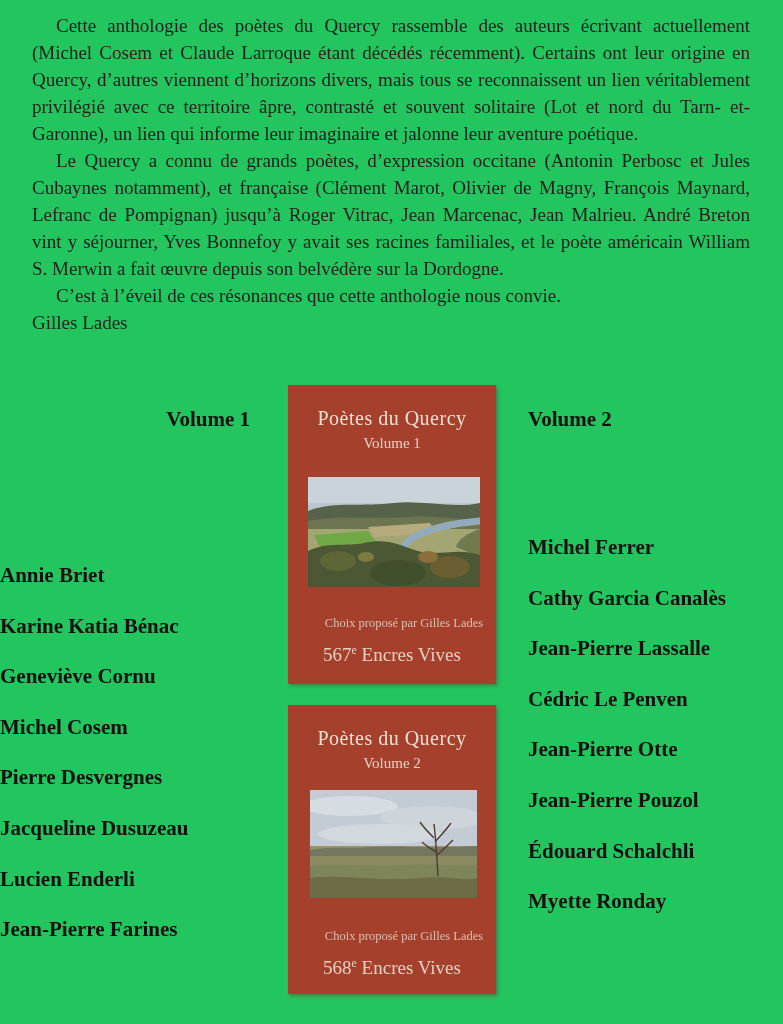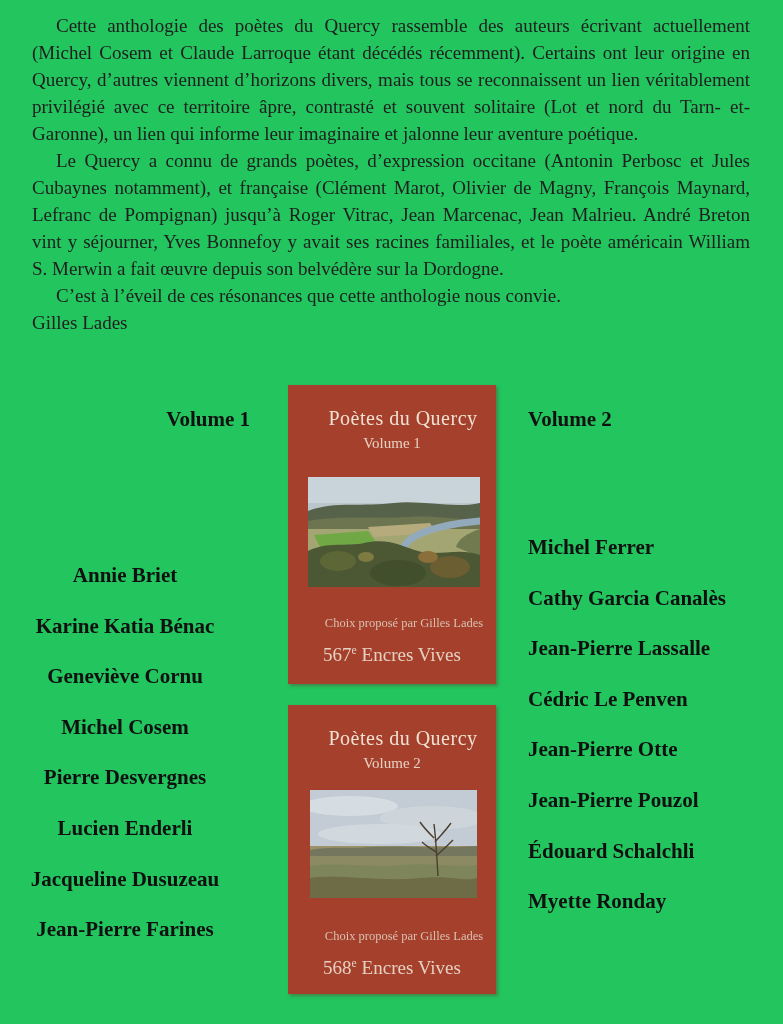--- a/index.html
+++ b/index.html
@@ -26,35 +26,35 @@
     position:absolute;top:407px;
     font-size:21px;font-weight:bold;color:#111;line-height:24px;
   }
   .vol-heading.left{left:0;width:250px;text-align:right;}
   .vol-heading.right{left:528px;width:250px;text-align:left;}
   
   .authors{
     position:absolute;width:250px;
     font-size:21px;font-weight:bold;color:#101010;
   }
-  .authors.left{left:0;top:550px;text-align:center;}
+  .authors.left{left:0;top:550px;text-align:left;}
   .authors.right{left:528px;top:522px;text-align:left;}
   .authors .author-name{height:50.6px;line-height:50.6px;white-space:nowrap;}
   
   .cover{
     position:absolute;left:288px;width:208px;
     background:#a5402d;
     box-shadow:2px 2px 3px rgba(100,60,50,0.45);
     text-align:center;
   }
   .cover.v1{top:385px;height:299px;}
   .cover.v2{top:705px;height:289px;}
   .cover-title{
     position:absolute;left:0;width:100%;top:22px;
-    font-size:20px;color:#efe1d2;letter-spacing:0.5px;margin-left:11px;
+    font-size:20px;color:#efe1d2;letter-spacing:0.5px;
   }
   .cover-subtitle{
     position:absolute;left:0;width:100%;top:50px;
     font-size:15px;color:#e6d2c2;
   }
   .cover-photo{
     position:absolute;display:block;
   }
   .v1 .cover-photo{left:20px;top:92px;width:172px;height:110px;}
   .v2 .cover-photo{left:22px;top:85px;width:167px;height:108px;}
@@ -86,22 +86,22 @@
 
   <div class="vol-heading left">Volume 1</div>
   <div class="vol-heading right">Volume 2</div>
 
   <div class="authors left">
       <div class="author-name">Annie Briet</div>
       <div class="author-name">Karine Katia Bénac</div>
       <div class="author-name">Geneviève Cornu</div>
       <div class="author-name">Michel Cosem</div>
       <div class="author-name">Pierre Desvergnes</div>
+      <div class="author-name">Jacqueline Dusuzeau</div>
       <div class="author-name">Lucien Enderli</div>
-      <div class="author-name">Jacqueline Dusuzeau</div>
       <div class="author-name">Jean-Pierre Farines</div>
     </div>
   <div class="authors right">
       <div class="author-name">Michel Ferrer</div>
       <div class="author-name">Cathy Garcia Canalès</div>
       <div class="author-name">Jean-Pierre Lassalle</div>
       <div class="author-name">Cédric Le Penven</div>
       <div class="author-name">Jean-Pierre Otte</div>
       <div class="author-name">Jean-Pierre Pouzol</div>
       <div class="author-name">Édouard Schalchli</div>

